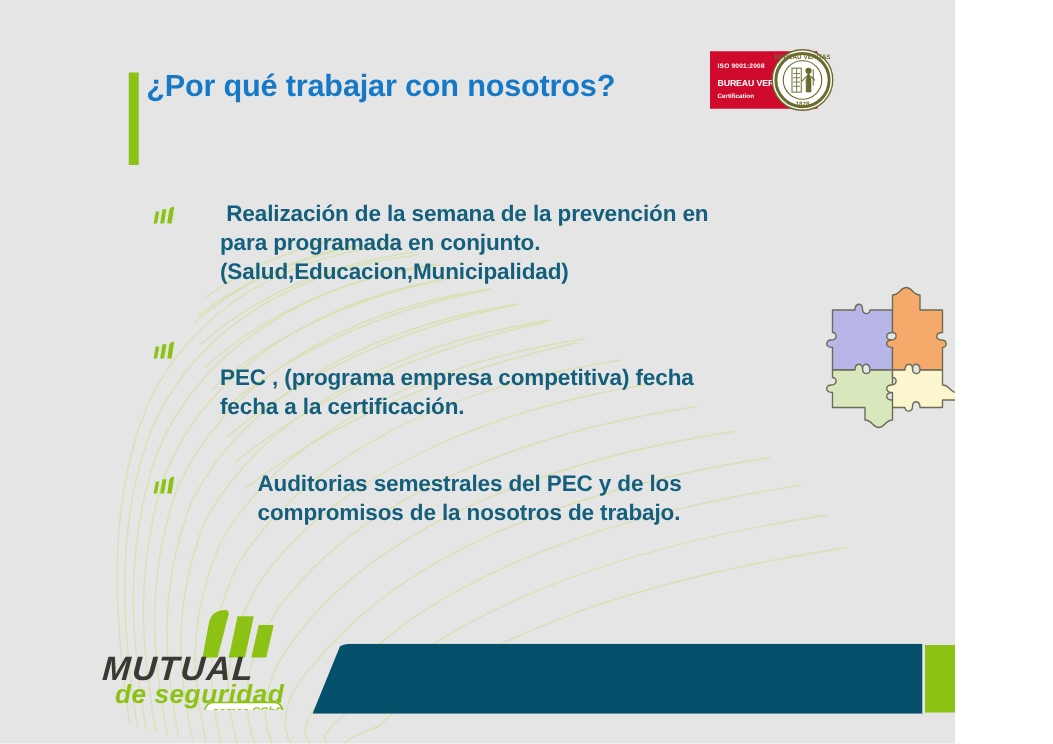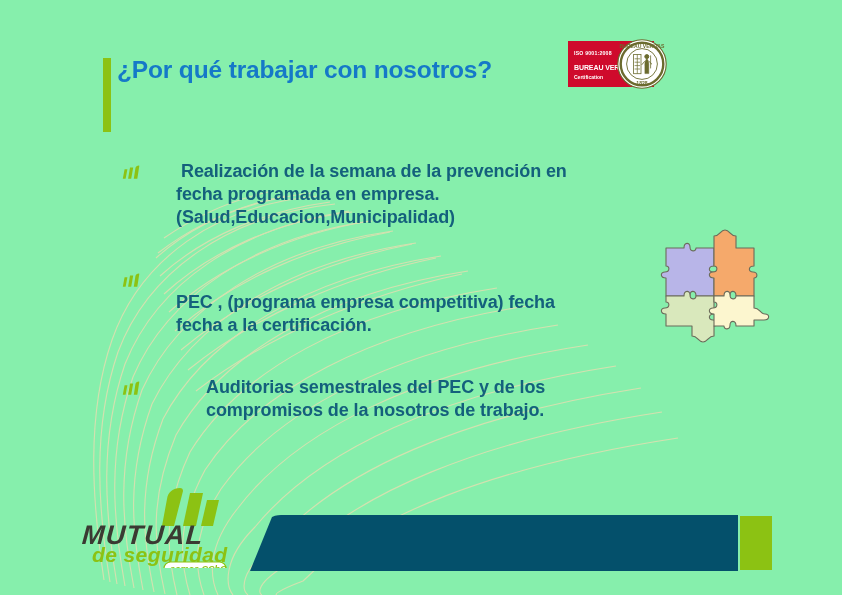--- a/index.html
+++ b/index.html
@@ -6,23 +6,23 @@
   html, body {
     margin: 0;
     padding: 0;
     background: #ffffff;
   }
   body {
     font-family: "Liberation Sans", sans-serif;
   }
   #slide {
     position: relative;
-    width: 842px;
+    width: 764px;
     height: 595px;
-    background: #86efac;
+    background: #e5e5e5;
     overflow: hidden;
   }
 
   
   #bg-arcs {
     position: absolute;
     left: 0;
     top: 0;
     width: 842px;
     height: 595px;
@@ -251,21 +251,21 @@
     <svg class="bullet-marker" viewBox="0 0 26 18" xmlns="http://www.w3.org/2000/svg">
       <g fill="#8cc213">
         <path d="M2.6 6.2 L5.4 6.2 L3.6 15.8 L0.8 15.8 Z"></path>
         <path d="M8.0 4.4 L11.2 4.4 L9.2 15.8 L6.1 15.8 Z"></path>
         <path d="M17.0 2.4 C14.9 2.4 13.6 3.7 13.4 5.2 L11.8 15.8 L15.3 15.8 L17.3 3.0
                  C17.3 2.6 17.2 2.4 17.0 2.4 Z"></path>
       </g>
     </svg>
     <div class="bullet-text">
       <span class="lead-space"></span><span>Realización de la semana de la prevención en</span><br>
-      <span>fecha programada en empresa.</span><br>
+      <span>para programada en conjunto.</span><br>
       <span>(Salud,Educacion,Municipalidad)</span>
     </div>
   </div>
 
   <div class="bullet-row" id="bullet-2">
     <svg class="bullet-marker" viewBox="0 0 26 18" xmlns="http://www.w3.org/2000/svg">
       <g fill="#8cc213">
         <path d="M2.6 6.2 L5.4 6.2 L3.6 15.8 L0.8 15.8 Z"></path>
         <path d="M8.0 4.4 L11.2 4.4 L9.2 15.8 L6.1 15.8 Z"></path>
         <path d="M17.0 2.4 C14.9 2.4 13.6 3.7 13.4 5.2 L11.8 15.8 L15.3 15.8 L17.3 3.0

